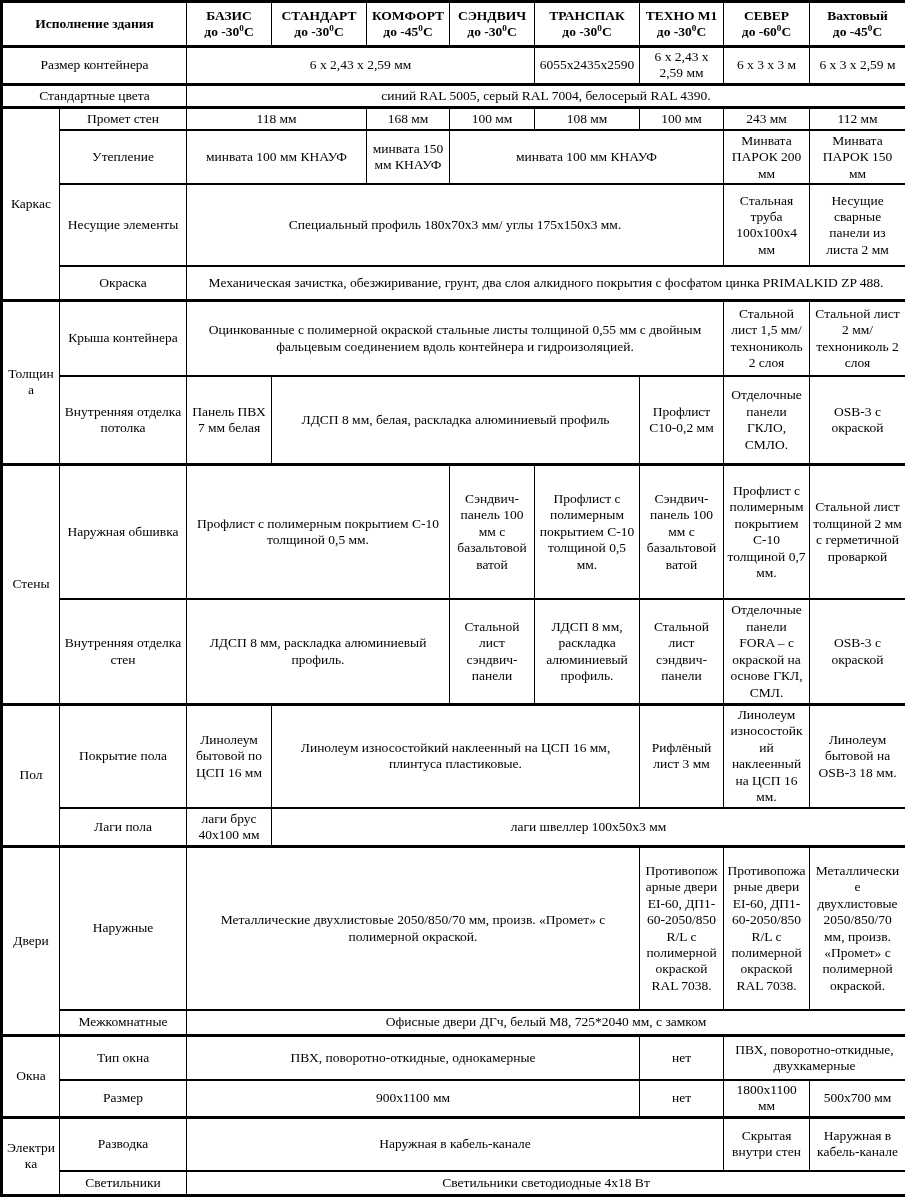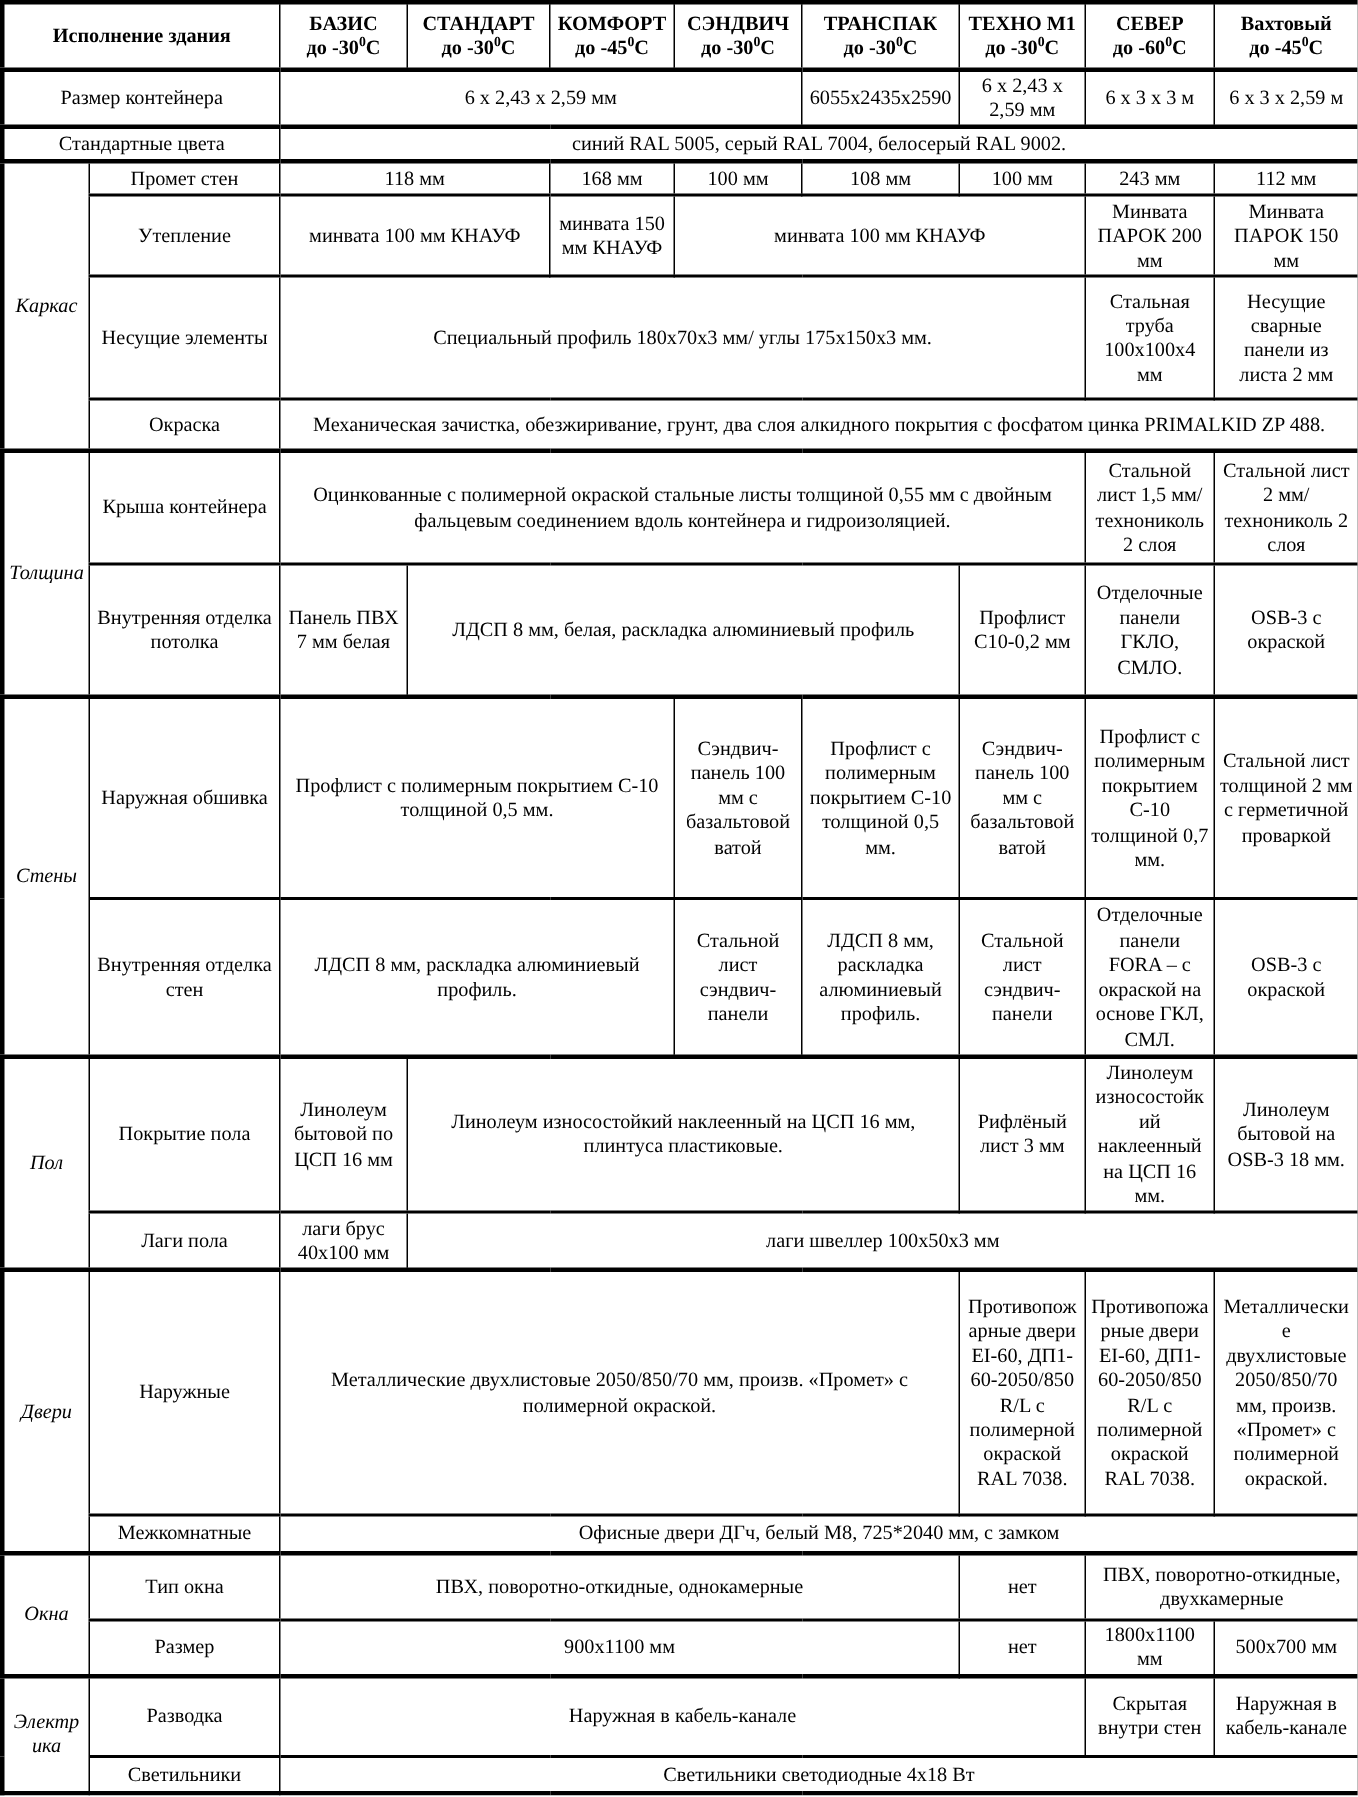--- a/index.html
+++ b/index.html
@@ -21,21 +21,21 @@
     vertical-align: middle;
     overflow-wrap: break-word;
     word-wrap: break-word;
     line-height: 1.22;
   }
   table.spec th { font-weight: bold; padding:2px 2px; }
   tr.sep > td, tr.sep > th { border-top-width: 3px; }
   tr.row > td { border-top-width: 2px; }
   td.lab { text-align: left; }
   td.l { text-align: left; }
-  td.sec { text-align: center; padding:1px 2px;font-style:italic; }
+  td.sec { text-align: center; padding:1px 2px; }
   .cname { white-space: nowrap; }
   sup { font-size: 0.68em; line-height: 0; }
 </style>
 </head>
 <body>
 
 <div class="page">
 <table class="spec">
   <colgroup>
     <col style="width:58px">
@@ -91,21 +91,21 @@
     <td colspan="2">Размер контейнера</td>
     <td colspan="4">6 х 2,43 х 2,59 мм</td>
     <td>6055х2435х2590</td>
     <td>6 х 2,43 х 2,59 мм</td>
     <td>6 х 3 х 3 м</td>
     <td>6 х 3 х 2,59 м</td>
   </tr>
 
   <tr class="sep" style="height:23px">
     <td colspan="2" class="lab">Стандартные цвета</td>
-    <td colspan="8">синий RAL 5005, серый RAL 7004, белосерый RAL 9002.</td>
+    <td colspan="8">синий RAL 5005, серый RAL 7004, белосерый RAL 4390.</td>
   </tr>
 
   <tr class="sep" style="height:23px">
     <td rowspan="4" class="sec">Каркас</td>
     <td class="lab">Промет стен</td>
     <td colspan="2">118 мм</td>
     <td>168 мм</td>
     <td>100 мм</td>
     <td>108 мм</td>
     <td>100 мм</td>

